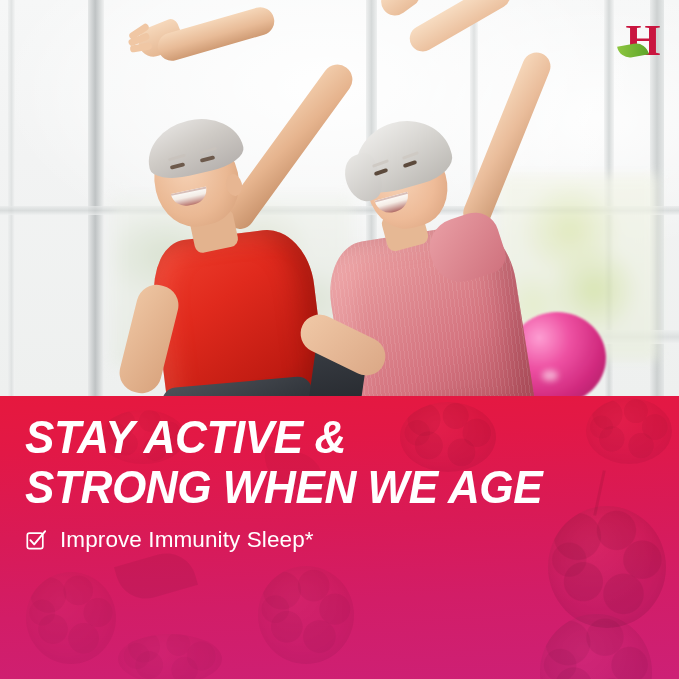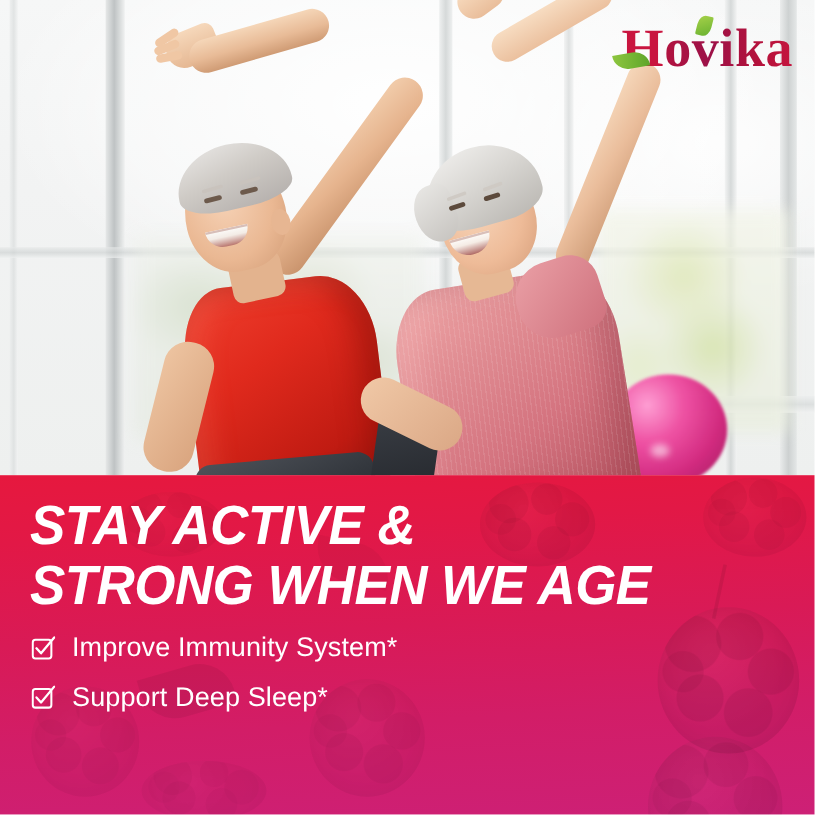--- a/index.html
+++ b/index.html
@@ -398,21 +398,20 @@
       <div class="w-hair2"></div>
       <div class="w-brow l"></div>
       <div class="w-brow r"></div>
       <div class="w-eye l"></div>
       <div class="w-eye r"></div>
       <div class="w-mouth"></div>
     </div>
 
     <div class="logo">
       <span class="lg-h">H</span>
-      <span class="lg-rest">ovika</span>
       <span class="leaf-h"></span>
       <span class="leaf-i"></span>
     </div>
   </div>
 
   <div class="banner">
     <div class="berry b1">
         <div class="berry-dots"></div>
       </div>
     <div class="berry b2">
@@ -446,29 +445,20 @@
 
   <div class="bullets">
 
     <div class="bullet">
       <span class="chk">
         <svg width="20" height="20" viewBox="0 0 20 20">
           <rect x="1.3" y="3.2" width="15.5" height="15.5" rx="2.2" fill="none" stroke="#ffffff" stroke-width="1.7"></rect>
           <path d="M4.4 10.2 L8.2 14.4 L19.2 1.2" fill="none" stroke="#ffffff" stroke-width="1.9" stroke-linecap="round" stroke-linejoin="round"></path>
         </svg>
       </span>
-      <span class="btext">Improve Immunity System*</span>
+      <span class="btext">Improve Immunity Sleep*</span>
     </div>
 
-    <div class="bullet">
-      <span class="chk">
-        <svg width="20" height="20" viewBox="0 0 20 20">
-          <rect x="1.3" y="3.2" width="15.5" height="15.5" rx="2.2" fill="none" stroke="#ffffff" stroke-width="1.7"></rect>
-          <path d="M4.4 10.2 L8.2 14.4 L19.2 1.2" fill="none" stroke="#ffffff" stroke-width="1.9" stroke-linecap="round" stroke-linejoin="round"></path>
-        </svg>
-      </span>
-      <span class="btext">Support Deep Sleep*</span>
-    </div>
 
 
   </div>
 
 </div>
 
 </body></html>

